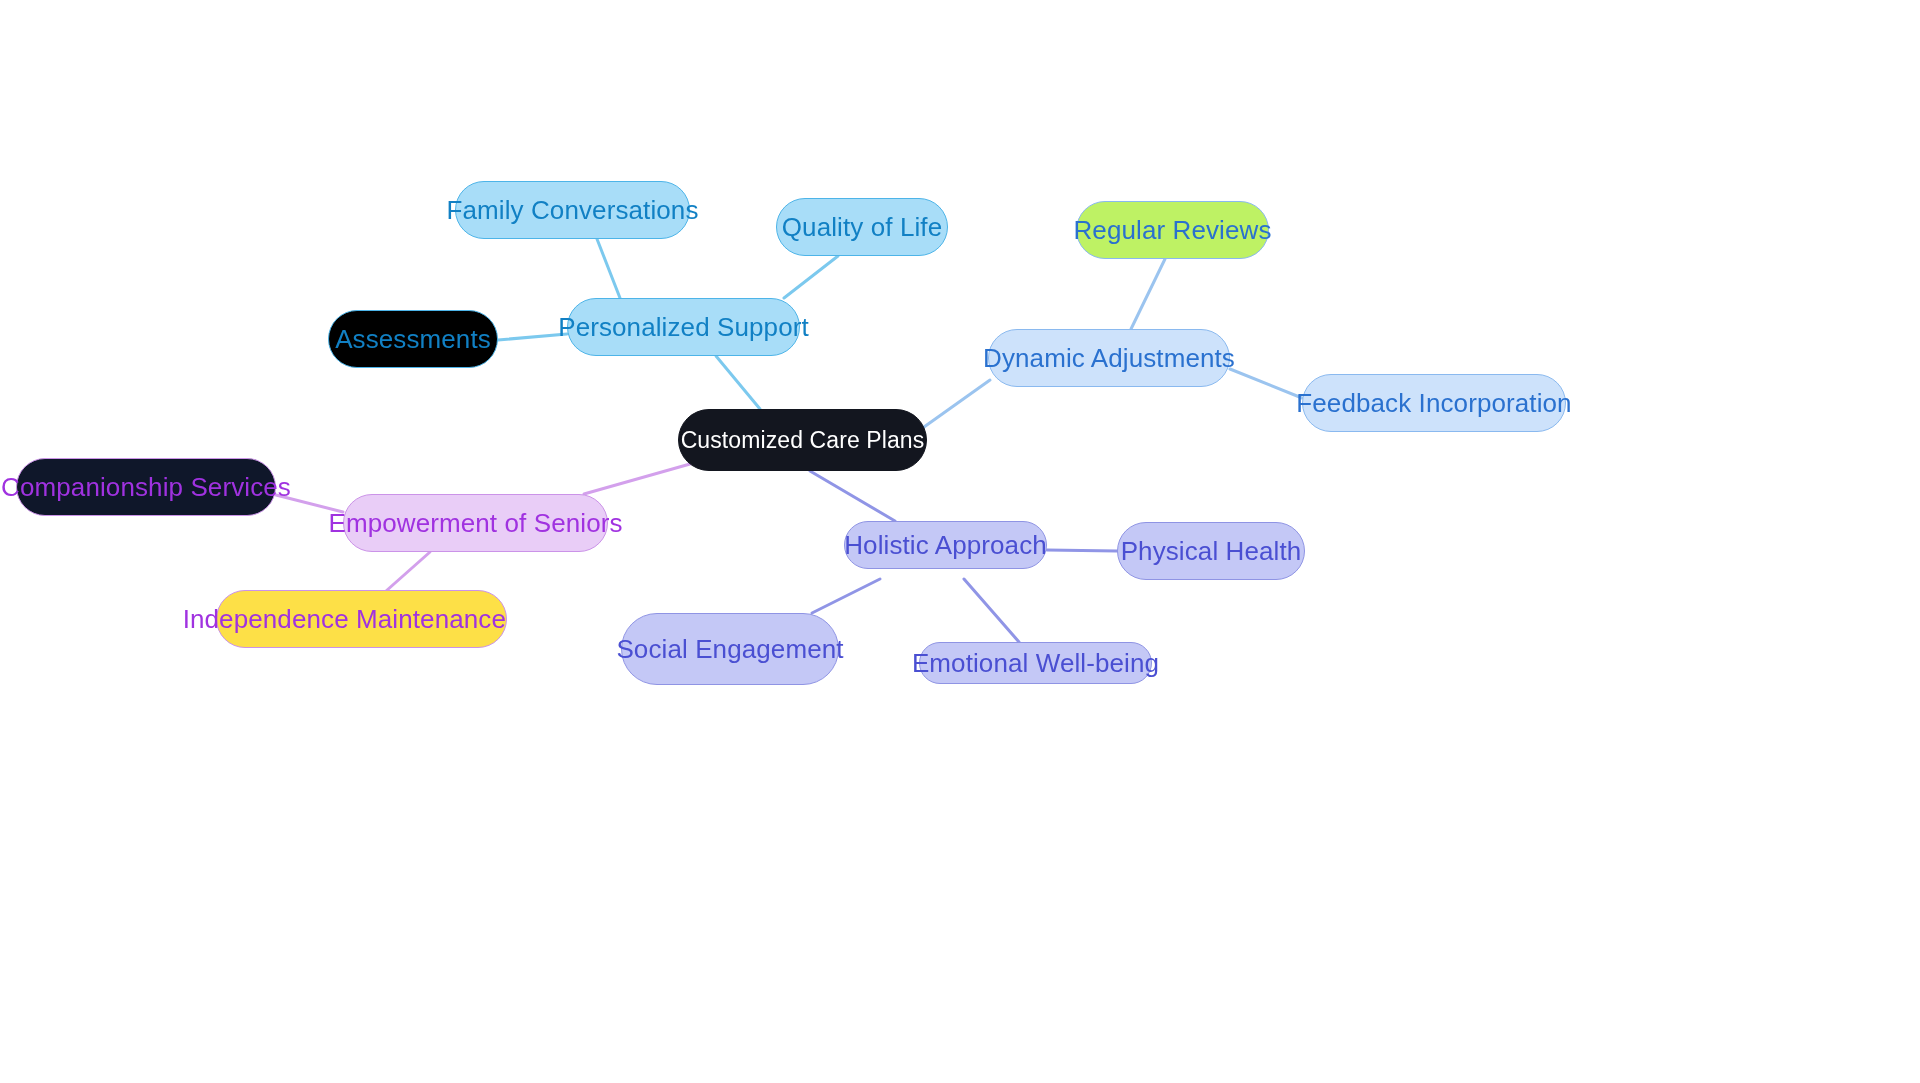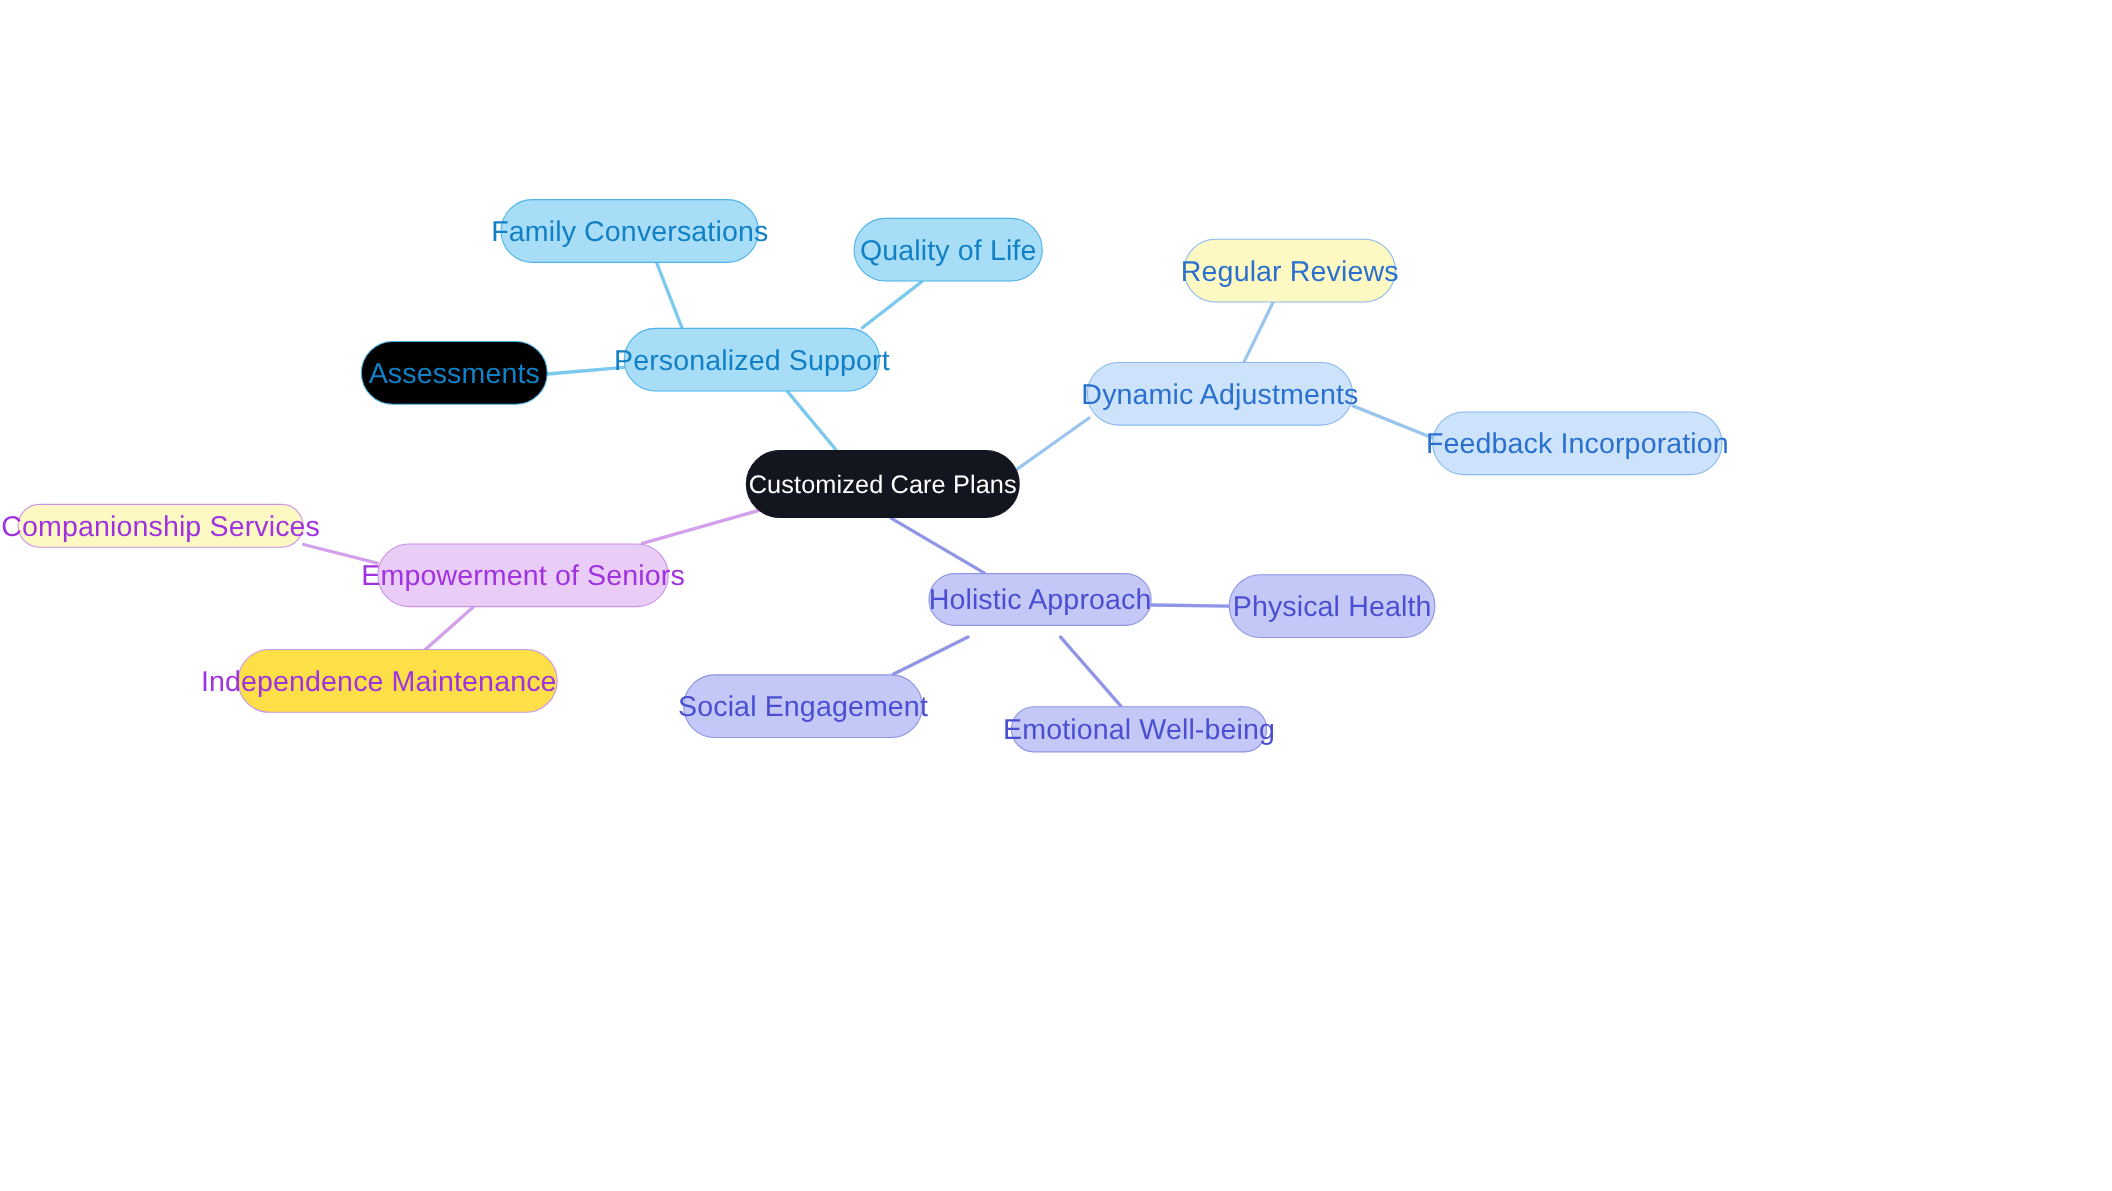--- a/index.html
+++ b/index.html
@@ -85,41 +85,41 @@
       </div>
       <div class="node lvl2" style="left: 776px; top: 198px; width: 172px; height: 58px; background: rgb(168, 221, 248); color: rgb(17, 128, 196); border-color: rgb(77, 180, 232);">
         <span class="node-label">Quality of Life</span>
       </div>
       <div class="node lvl2" style="left: 328px; top: 310px; width: 170px; height: 58px; background: #000000; color: rgb(17, 128, 196); border-color: rgb(77, 180, 232);">
         <span class="node-label">Assessments</span>
       </div>
       <div class="node lvl1" style="left: 988px; top: 329px; width: 242px; height: 58px; background: rgb(205, 226, 251); color: rgb(42, 113, 207); border-color: rgb(138, 185, 239);">
         <span class="node-label">Dynamic Adjustments</span>
       </div>
-      <div class="node lvl2" style="left: 1076px; top: 201px; width: 193px; height: 58px; background: #fef9c3; color: rgb(42, 113, 207); border-color: rgb(138, 185, 239); margin-top: 16px;">
+      <div class="node lvl2" style="left: 1076px; top: 201px; width: 193px; height: 58px; background: #bef264; color: rgb(42, 113, 207); border-color: rgb(138, 185, 239);">
         <span class="node-label">Regular Reviews</span>
       </div>
       <div class="node lvl2" style="left: 1302px; top: 374px; width: 264px; height: 58px; background: rgb(205, 226, 251); color: rgb(42, 113, 207); border-color: rgb(138, 185, 239);">
         <span class="node-label">Feedback Incorporation</span>
       </div>
       <div class="node lvl1" style="left: 844px; top: 521px; width: 203px; height: 48px; background: rgb(196, 200, 246); color: rgb(74, 79, 210); border-color: rgb(143, 148, 228);">
         <span class="node-label">Holistic Approach</span>
       </div>
       <div class="node lvl2" style="left: 1117px; top: 522px; width: 188px; height: 58px; background: rgb(196, 200, 246); color: rgb(74, 79, 210); border-color: rgb(143, 148, 228);">
         <span class="node-label">Physical Health</span>
       </div>
-      <div class="node lvl2" style="left: 621px; top: 613px; width: 218px; height: 58px; background: rgb(196, 200, 246); color: rgb(74, 79, 210); border-color: rgb(143, 148, 228);">
+      <div class="node lvl2" style="left: 621px; top: 613px; width: 218px; height: 72px; background: rgb(196, 200, 246); color: rgb(74, 79, 210); border-color: rgb(143, 148, 228);">
         <span class="node-label">Social Engagement</span>
       </div>
       <div class="node lvl2" style="left: 919px; top: 642px; width: 233px; height: 42px; background: rgb(196, 200, 246); color: rgb(74, 79, 210); border-color: rgb(143, 148, 228);">
         <span class="node-label">Emotional Well-being</span>
       </div>
       <div class="node lvl1" style="left: 343px; top: 494px; width: 265px; height: 58px; background: rgb(233, 205, 247); color: rgb(160, 50, 224); border-color: rgb(203, 147, 232);">
         <span class="node-label">Empowerment of Seniors</span>
       </div>
-      <div class="node lvl2" style="left: 16px; top: 458px; width: 260px; height: 40px; background: #fef9c3; color: rgb(160, 50, 224); border-color: rgb(203, 147, 232);">
+      <div class="node lvl2" style="left: 16px; top: 458px; width: 260px; height: 58px; background: #0f172a; color: rgb(160, 50, 224); border-color: rgb(203, 147, 232);">
         <span class="node-label">Companionship Services</span>
       </div>
       <div class="node lvl2" style="left: 216px; top: 590px; width: 291px; height: 58px; background: #fde047; color: rgb(160, 50, 224); border-color: rgb(203, 147, 232); justify-content: flex-end;">
         <span class="node-label">Independence Maintenance</span>
       </div>
     </div>
 </div>
 
 </body></html>

